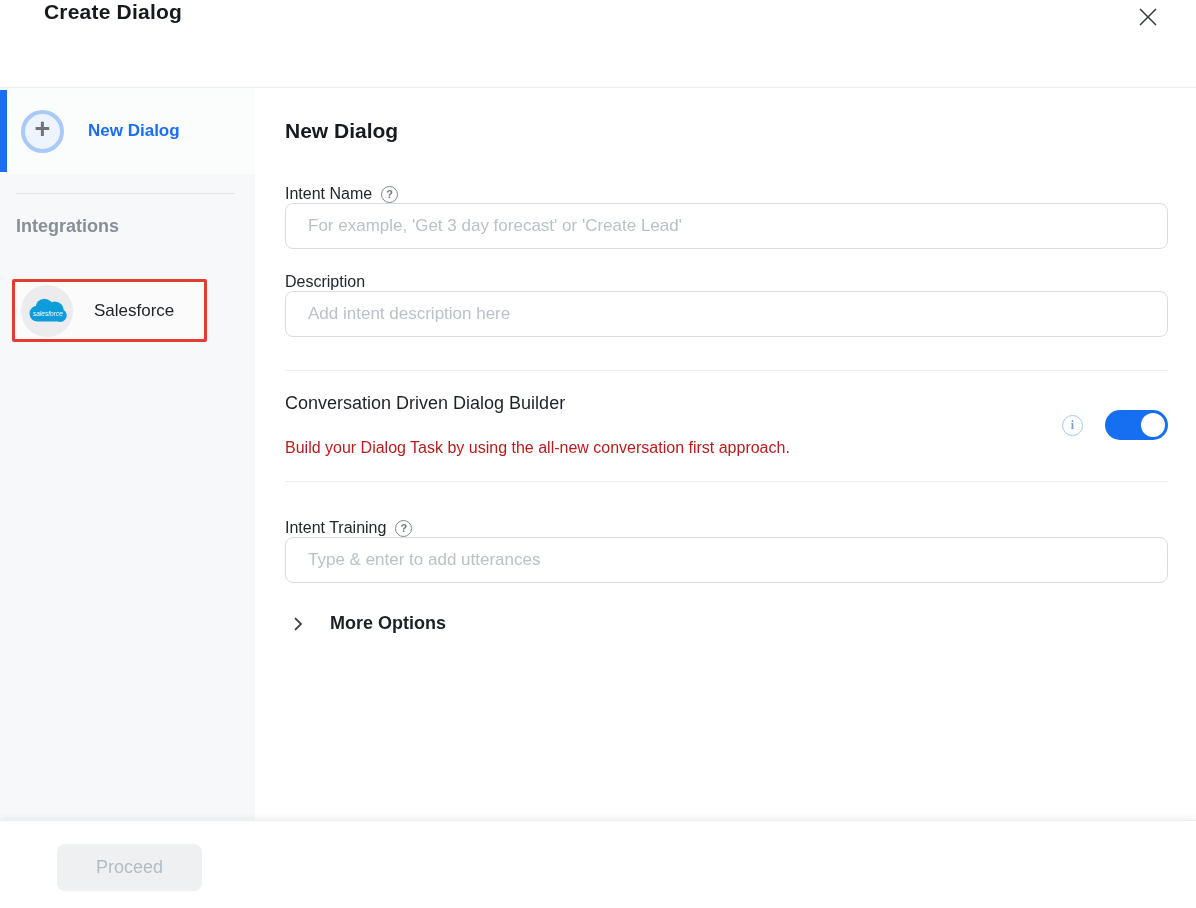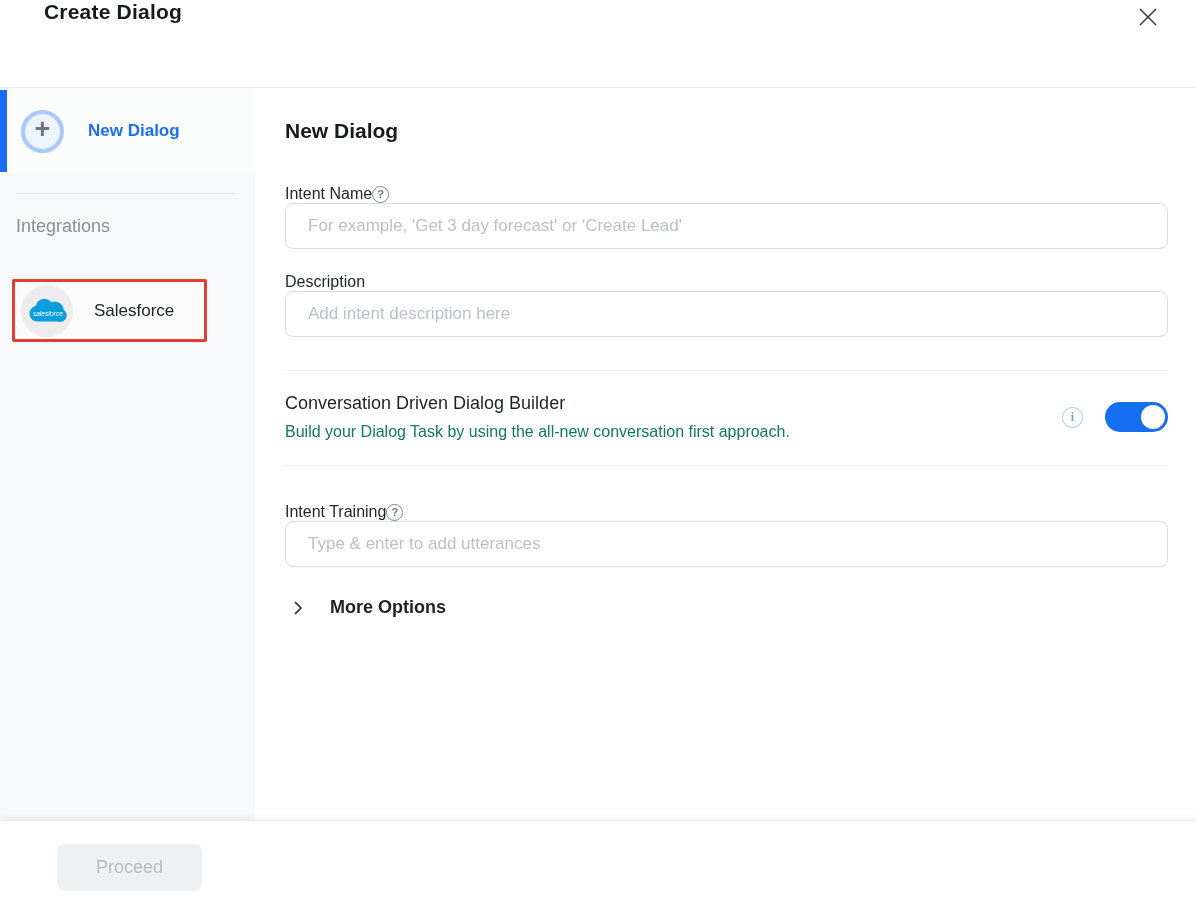--- a/index.html
+++ b/index.html
@@ -64,21 +64,21 @@
   }
   .side-item-new .side-label {
     margin-left: 24px; font-size: 17px; font-weight: 700; color: #1a6ef5;
   }
   .side-divider {
     height: 1px; background: #e3e5e8;
     margin: 19px 20px 0 16px;
   }
   .side-section-header {
     margin: 22px 0 0 16px;
-    font-size: 18px; font-weight: 400; color: #898f96;
+    font-size: 18px; font-weight: 700; color: #898f96;
   }
   .side-item-sf {
     margin: 42px 10px 0 12px;
     width: 195px; height: 63px;
     border: 3px solid #e53c31;
     border-radius: 2px;
     display: flex; align-items: center;
     background: #fbfbfc;
     cursor: pointer;
   }
@@ -95,21 +95,21 @@
   
   .main {
     flex: 1 1 auto;
     background: #fff;
     padding: 0 28px 0 30px;
     overflow: hidden;
   }
   .main-title { margin-top: 31px; font-size: 21px; font-weight: 700; color: #16191d; }
 
   .field-label-row {
-    display: flex; align-items: center; 
+    display: flex; align-items: center; gap: 9px;
   }
   .field-label { font-size: 16px; color: #23272c; }
   .help-icon {
     width: 17px; height: 17px; border-radius: 50%;
     border: 1px solid #82888f;
     color: #6f757c; font-size: 11px; font-weight: 700;
     display: flex; align-items: center; justify-content: center;
     cursor: pointer;
   }
   .text-input {
@@ -130,21 +130,21 @@
 
   .hr { height: 1px; background: #eceef0; }
   .hr-1 { margin-top: 33px; }
 
   .cdd-row {
     padding: 22px 0 24px 0;
     display: flex; align-items: center;
   }
   .cdd-text { flex: 1; }
   .cdd-title { font-size: 18px; font-weight: 400; color: #1e2227; }
-  .cdd-subtitle { margin-top: 9px; font-size: 16px; color: #0f766e; }
+  .cdd-subtitle { margin-top: 25px; font-size: 16px; color: #b91c1c; }
   .cdd-controls { display: flex; align-items: center; gap: 22px; }
   .info-icon {
     width: 21px; height: 21px; border-radius: 50%;
     border: 1.5px solid #a3c5f4;
     color: #6f9fe8; font-size: 12px; font-weight: 700;
     font-family: "Liberation Serif", serif;
     display: flex; align-items: center; justify-content: center;
     cursor: pointer;
   }
   .toggle {

